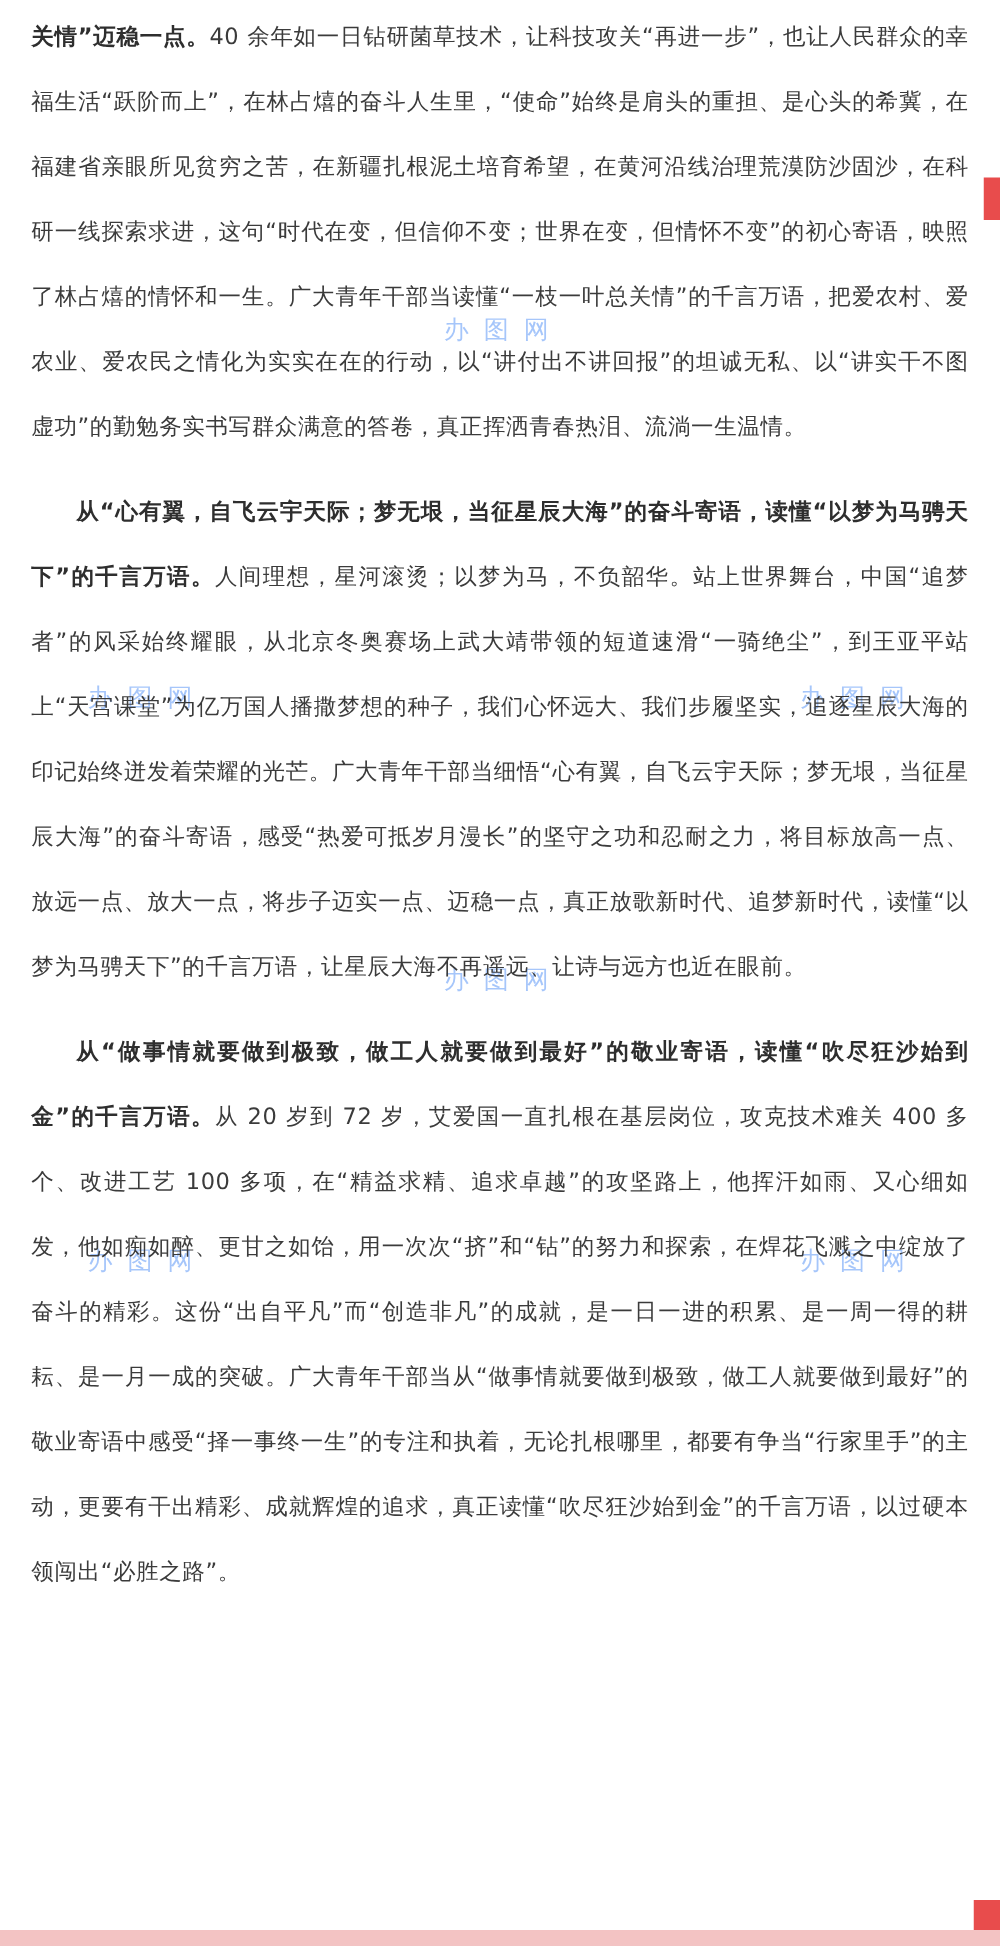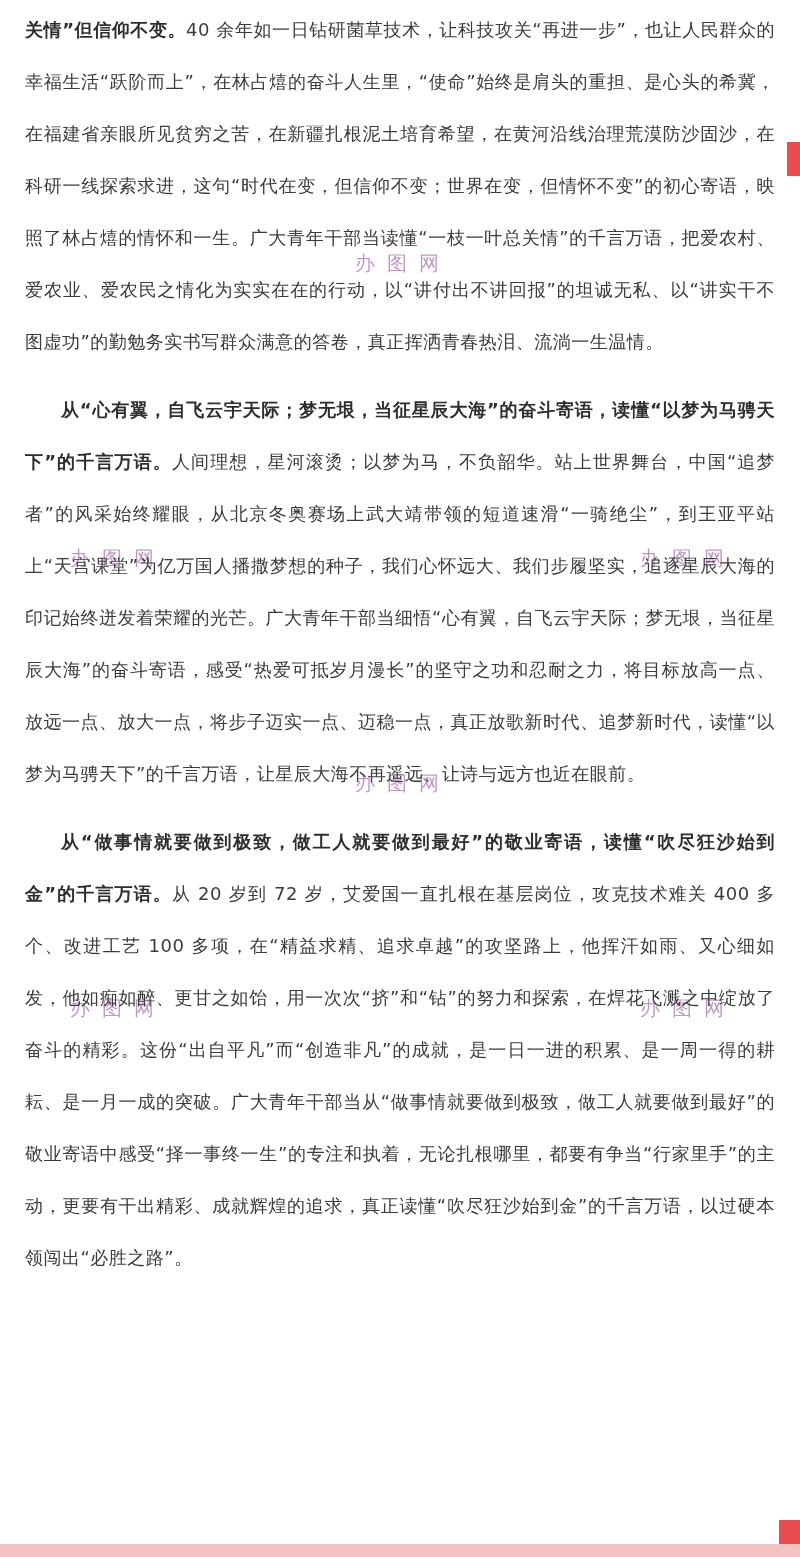--- a/index.html
+++ b/index.html
@@ -41,21 +41,21 @@
   .watermark-layer {
     position: absolute;
     inset: 0;
     z-index: 1;
     pointer-events: none;
   }
   .watermark {
     position: absolute;
     font-size: 20px;
     letter-spacing: 12px;
-    color: #701a75;
+    color: #3b82f6;
     opacity: 0.45;
     white-space: nowrap;
     user-select: none;
   }
   .wm-1 { left: 70px;  top: 545px; }
   .wm-2 { left: 640px; top: 545px; }
   .wm-3 { left: 70px;  top: 995px; }
   .wm-4 { left: 640px; top: 995px; }
   .wm-5 { left: 355px; top: 770px; }
   .wm-6 { left: 355px; top: 250px; }
@@ -94,21 +94,21 @@
     <span class="watermark wm-2">办图网</span>
     <span class="watermark wm-3">办图网</span>
     <span class="watermark wm-4">办图网</span>
     <span class="watermark wm-5">办图网</span>
     <span class="watermark wm-6">办图网</span>
   </div>
 
   <div class="content">
 
     <p class="para">
-      <span class="lead">关情”但信仰不变。</span><span>40 余年如一日钻研菌草技术，让科技攻关“再进一步”，也让人民群众的幸福生活“跃阶而上”，在林占熺的奋斗人生里，“使命”始终是肩头的重担、是心头的希冀，在福建省亲眼所见贫穷之苦，在新疆扎根泥土培育希望，在黄河沿线治理荒漠防沙固沙，在科研一线探索求进，这句“时代在变，但信仰不变；世界在变，但情怀不变”的初心寄语，映照了林占熺的情怀和一生。广大青年干部当读懂“一枝一叶总关情”的千言万语，把爱农村、爱农业、爱农民之情化为实实在在的行动，以“讲付出不讲回报”的坦诚无私、以“讲实干不图虚功”的勤勉务实书写群众满意的答卷，真正挥洒青春热泪、流淌一生温情。</span>
+      <span class="lead">关情”迈稳一点。</span><span>40 余年如一日钻研菌草技术，让科技攻关“再进一步”，也让人民群众的幸福生活“跃阶而上”，在林占熺的奋斗人生里，“使命”始终是肩头的重担、是心头的希冀，在福建省亲眼所见贫穷之苦，在新疆扎根泥土培育希望，在黄河沿线治理荒漠防沙固沙，在科研一线探索求进，这句“时代在变，但信仰不变；世界在变，但情怀不变”的初心寄语，映照了林占熺的情怀和一生。广大青年干部当读懂“一枝一叶总关情”的千言万语，把爱农村、爱农业、爱农民之情化为实实在在的行动，以“讲付出不讲回报”的坦诚无私、以“讲实干不图虚功”的勤勉务实书写群众满意的答卷，真正挥洒青春热泪、流淌一生温情。</span>
     </p>
 
     <p class="para indent">
       <span class="lead">从“心有翼，自飞云宇天际；梦无垠，当征星辰大海”的奋斗寄语，读懂“以梦为马骋天下”的千言万语。</span><span>人间理想，星河滚烫；以梦为马，不负韶华。站上世界舞台，中国“追梦者”的风采始终耀眼，从北京冬奥赛场上武大靖带领的短道速滑“一骑绝尘”，到王亚平站上“天宫课堂”为亿万国人播撒梦想的种子，我们心怀远大、我们步履坚实，追逐星辰大海的印记始终迸发着荣耀的光芒。广大青年干部当细悟“心有翼，自飞云宇天际；梦无垠，当征星辰大海”的奋斗寄语，感受“热爱可抵岁月漫长”的坚守之功和忍耐之力，将目标放高一点、放远一点、放大一点，将步子迈实一点、迈稳一点，真正放歌新时代、追梦新时代，读懂“以梦为马骋天下”的千言万语，让星辰大海不再遥远、让诗与远方也近在眼前。</span>
     </p>
 
     <p class="para indent">
       <span class="lead">从“做事情就要做到极致，做工人就要做到最好”的敬业寄语，读懂“吹尽狂沙始到金”的千言万语。</span><span>从 20 岁到 72 岁，艾爱国一直扎根在基层岗位，攻克技术难关 400 多个、改进工艺 100 多项，在“精益求精、追求卓越”的攻坚路上，他挥汗如雨、又心细如发，他如痴如醉、更甘之如饴，用一次次“挤”和“钻”的努力和探索，在焊花飞溅之中绽放了奋斗的精彩。这份“出自平凡”而“创造非凡”的成就，是一日一进的积累、是一周一得的耕耘、是一月一成的突破。广大青年干部当从“做事情就要做到极致，做工人就要做到最好”的敬业寄语中感受“择一事终一生”的专注和执着，无论扎根哪里，都要有争当“行家里手”的主动，更要有干出精彩、成就辉煌的追求，真正读懂“吹尽狂沙始到金”的千言万语，以过硬本领闯出“必胜之路”。</span>
     </p>
 

